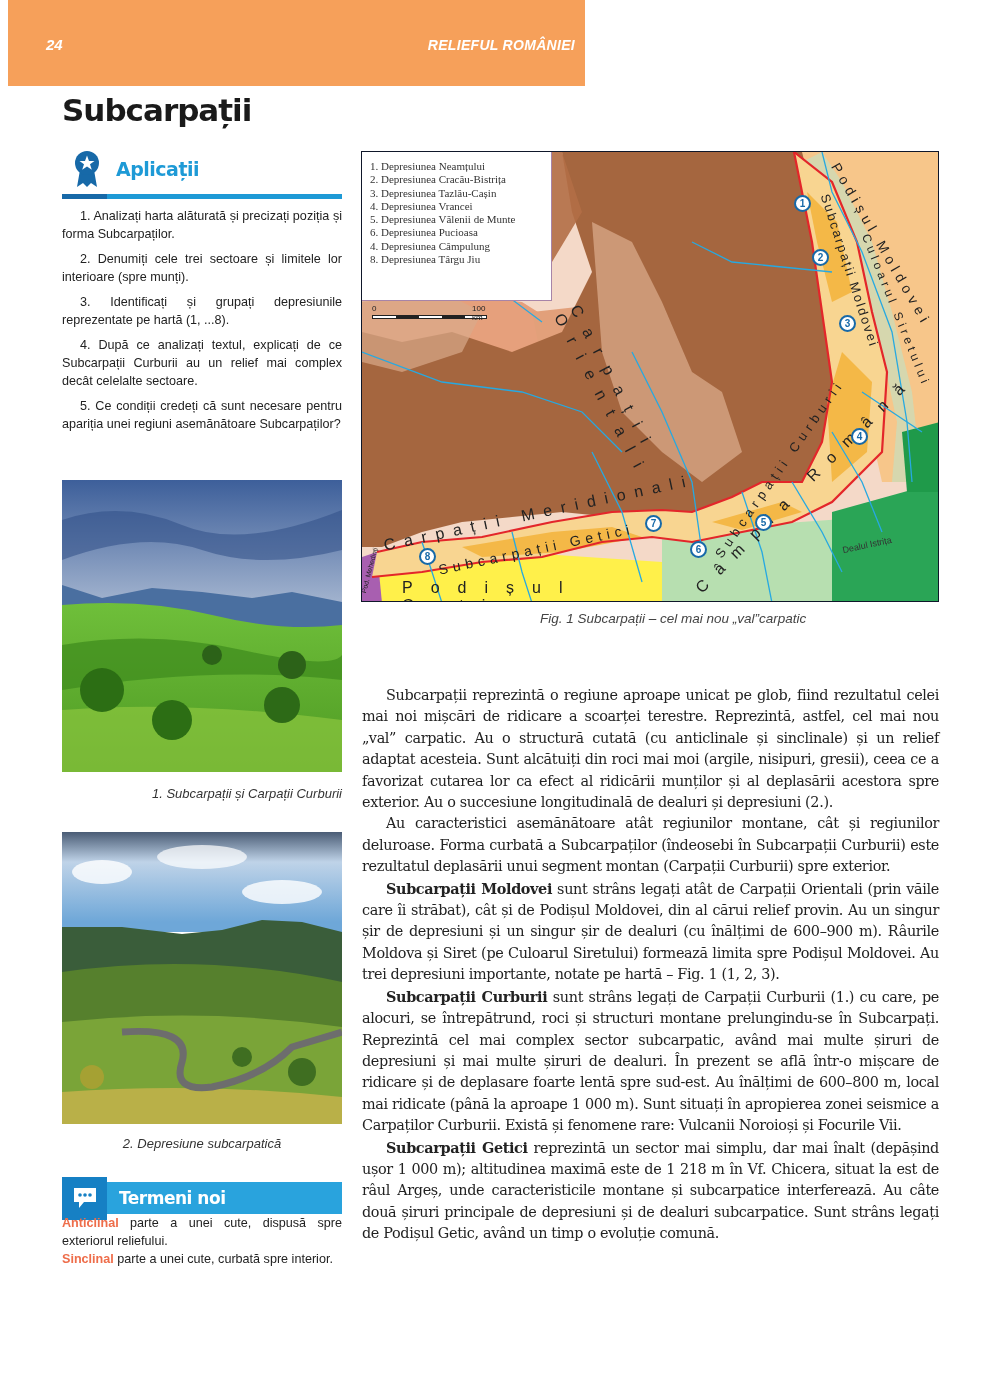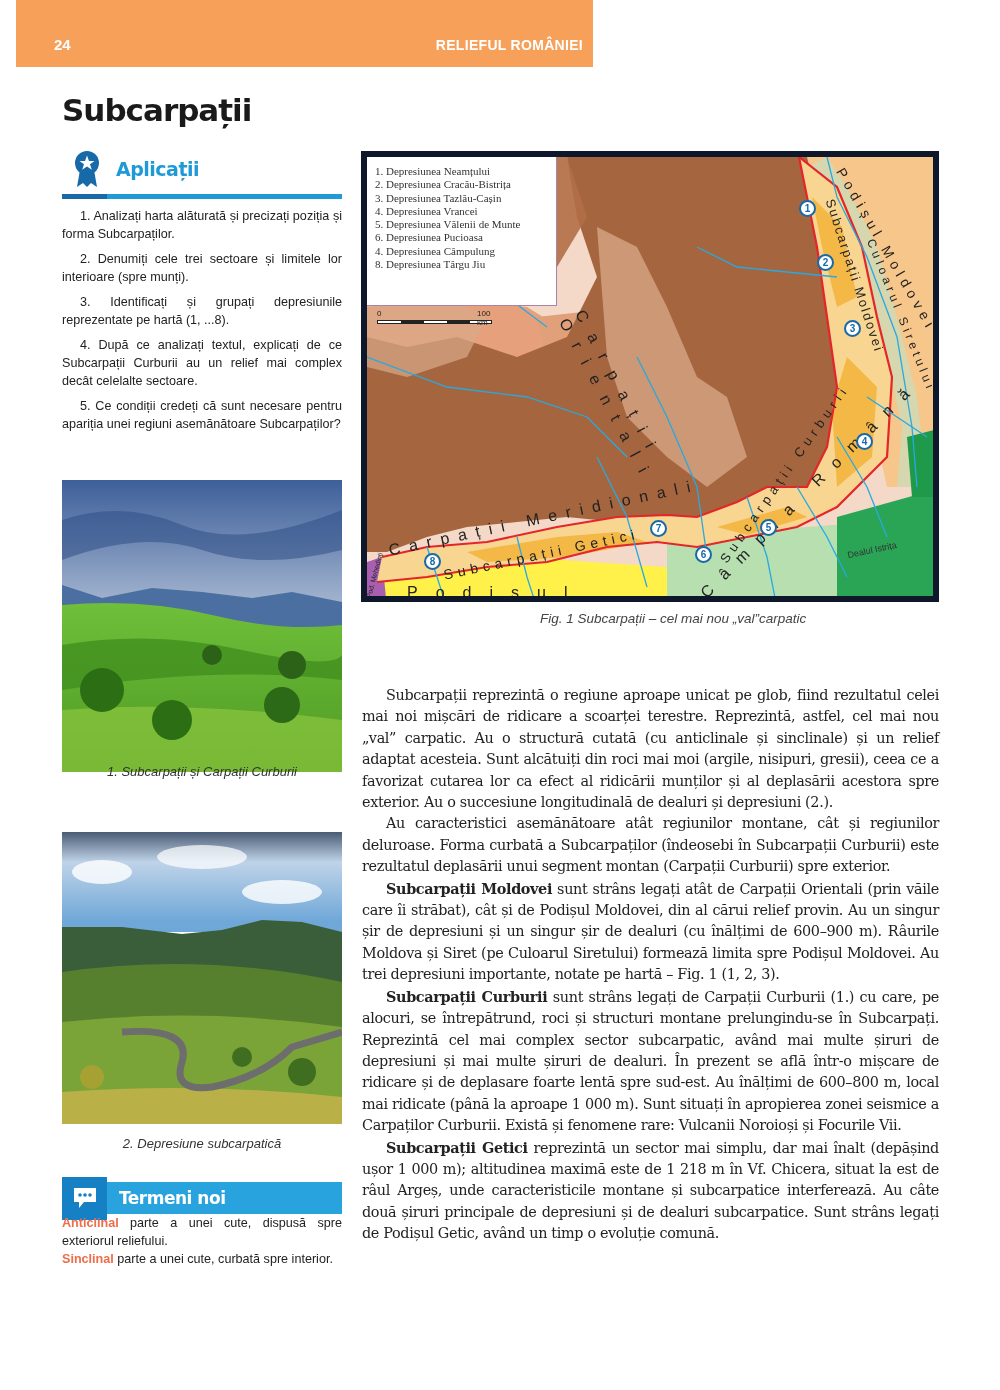--- a/index.html
+++ b/index.html
@@ -1,31 +1,31 @@
 <!DOCTYPE html>
 <html><head>
 <meta charset="utf-8">
 <style>
   *{box-sizing:border-box;margin:0;padding:0;}
   body{width:1000px;height:1390px;background:#fff;position:relative;overflow:hidden;font-family:"DejaVu Sans",sans-serif;color:#222;}
-  .hdr{position:absolute;left:16px;top:0;width:577px;height:67px;background:#f6a05a;}
+  .hdr{position:absolute;left:8px;top:0;width:577px;height:86px;background:#f6a05a;font-style:italic;}
   .hdr .pg{position:absolute;left:38px;top:36px;color:#fff;font-weight:bold;font-size:15px;font-family:"Liberation Sans",sans-serif;}
   .hdr .sec{position:absolute;right:10px;top:37px;color:#fff;font-weight:bold;font-size:14px;letter-spacing:.3px;font-family:"Liberation Sans",sans-serif;}
   .title{position:absolute;left:62px;top:92px;font-size:31px;font-weight:bold;font-family:"DejaVu Sans",sans-serif;color:#1a1a1a;letter-spacing:-1px;}
   .apl{position:absolute;left:62px;top:150px;width:280px;}
   .apl .head{display:flex;align-items:center;height:38px;}
   .apl .ribbon{width:26px;height:38px;position:relative;margin-left:12px;}
   .apl .head .lbl{font-size:19px;font-weight:bold;color:#1e9ad6;margin-left:16px;font-family:"DejaVu Sans",sans-serif;letter-spacing:-.5px;}
   .apl .bar{height:5px;background:#1e9ad6;margin-top:6px;position:relative;}
   .apl .bar::before{content:"";position:absolute;left:0;top:0;width:45px;height:5px;background:#1769a8;}
   .apl ol{list-style:none;margin-top:8px;}
   .apl li{font-size:12.6px;line-height:18px;text-align:justify;text-indent:18px;margin-bottom:7px;font-family:"Liberation Sans",sans-serif;color:#222;}
   .photo{position:absolute;left:62px;width:280px;overflow:hidden;}
   .cap{position:absolute;font-style:italic;font-size:13px;color:#333;text-align:center;font-family:"Liberation Sans",sans-serif;}
-  .map{position:absolute;left:361px;top:151px;width:578px;height:451px;overflow:hidden;border:6px solid #0f172a;}
+  .map{position:absolute;left:361px;top:151px;width:578px;height:451px;overflow:hidden;border:1px solid #0f172a;}
   .legend{position:absolute;left:0;top:0;width:190px;height:149px;background:#fff;border:1px solid #a784a8;border-top:none;border-left:none;padding:8px 8px;}
   .legend div{font-family:"Liberation Serif",serif;font-size:11px;line-height:13.3px;color:#333;}
   .figcap{position:absolute;left:498px;top:611px;font-style:italic;font-size:13.5px;color:#444;font-family:"Liberation Sans",sans-serif;margin-left:42px;}
   .body{position:absolute;left:362px;top:664px;width:577px;font-family:"DejaVu Serif",serif;font-size:14.4px;line-height:21.4px;color:#222;margin-top:21px;}
   .body p{text-indent:24px;text-align:justify;letter-spacing:-.35px;}
   .body b{font-weight:bold;}
   .tn{position:absolute;left:62px;top:1182px;width:280px;}
   .tn .box{height:32px;background:#29a3dd;display:flex;align-items:center;}
   .tn .ic{width:45px;height:43px;background:#1680c4;display:flex;align-items:center;justify-content:center;}
   .tn .lbl{color:#fff;font-weight:bold;font-size:17px;margin-left:12px;font-family:"DejaVu Sans",sans-serif;letter-spacing:-.5px;}
@@ -83,21 +83,21 @@
     <path d="M0 125 Q80 118 150 135 T280 145 L280 292 L0 292Z" fill="url(#g1)"></path>
     <path d="M0 165 Q90 150 180 170 T280 175 L280 200 Q150 185 0 210Z" fill="#3d8a1d" opacity=".7"></path>
     <path d="M0 230 Q120 220 280 240 L280 292 L0 292Z" fill="#8cc63f" opacity=".7"></path>
     <circle cx="110" cy="240" r="20" fill="#2c6e14"></circle>
     <circle cx="220" cy="225" r="18" fill="#2d6a17"></circle>
     <circle cx="40" cy="210" r="22" fill="#2c6e14"></circle>
     <circle cx="230" cy="185" r="14" fill="#2c6218"></circle>
     <circle cx="150" cy="175" r="10" fill="#2c6218"></circle>
   </svg>
 </div>
-<div class="cap" style="left:62px;top:764px;width:280px;">1. Subcarpații și Carpații Curburii</div>
+<div class="cap" style="left:62px;top:786px;width:280px;text-align:right;">1. Subcarpații și Carpații Curburii</div>
 
 <div class="photo" style="top:832px;height:292px;">
   <svg width="280" height="292" viewBox="0 0 280 292">
     <defs>
       <linearGradient id="sky2" x1="0" y1="0" x2="0" y2="1">
         <stop offset="0" stop-color="#4a5c75"></stop>
           <stop offset=".3" stop-color="#bfd3e8"></stop>
           <stop offset=".9" stop-color="#6ea7d8"></stop>
       </linearGradient>
     </defs>

